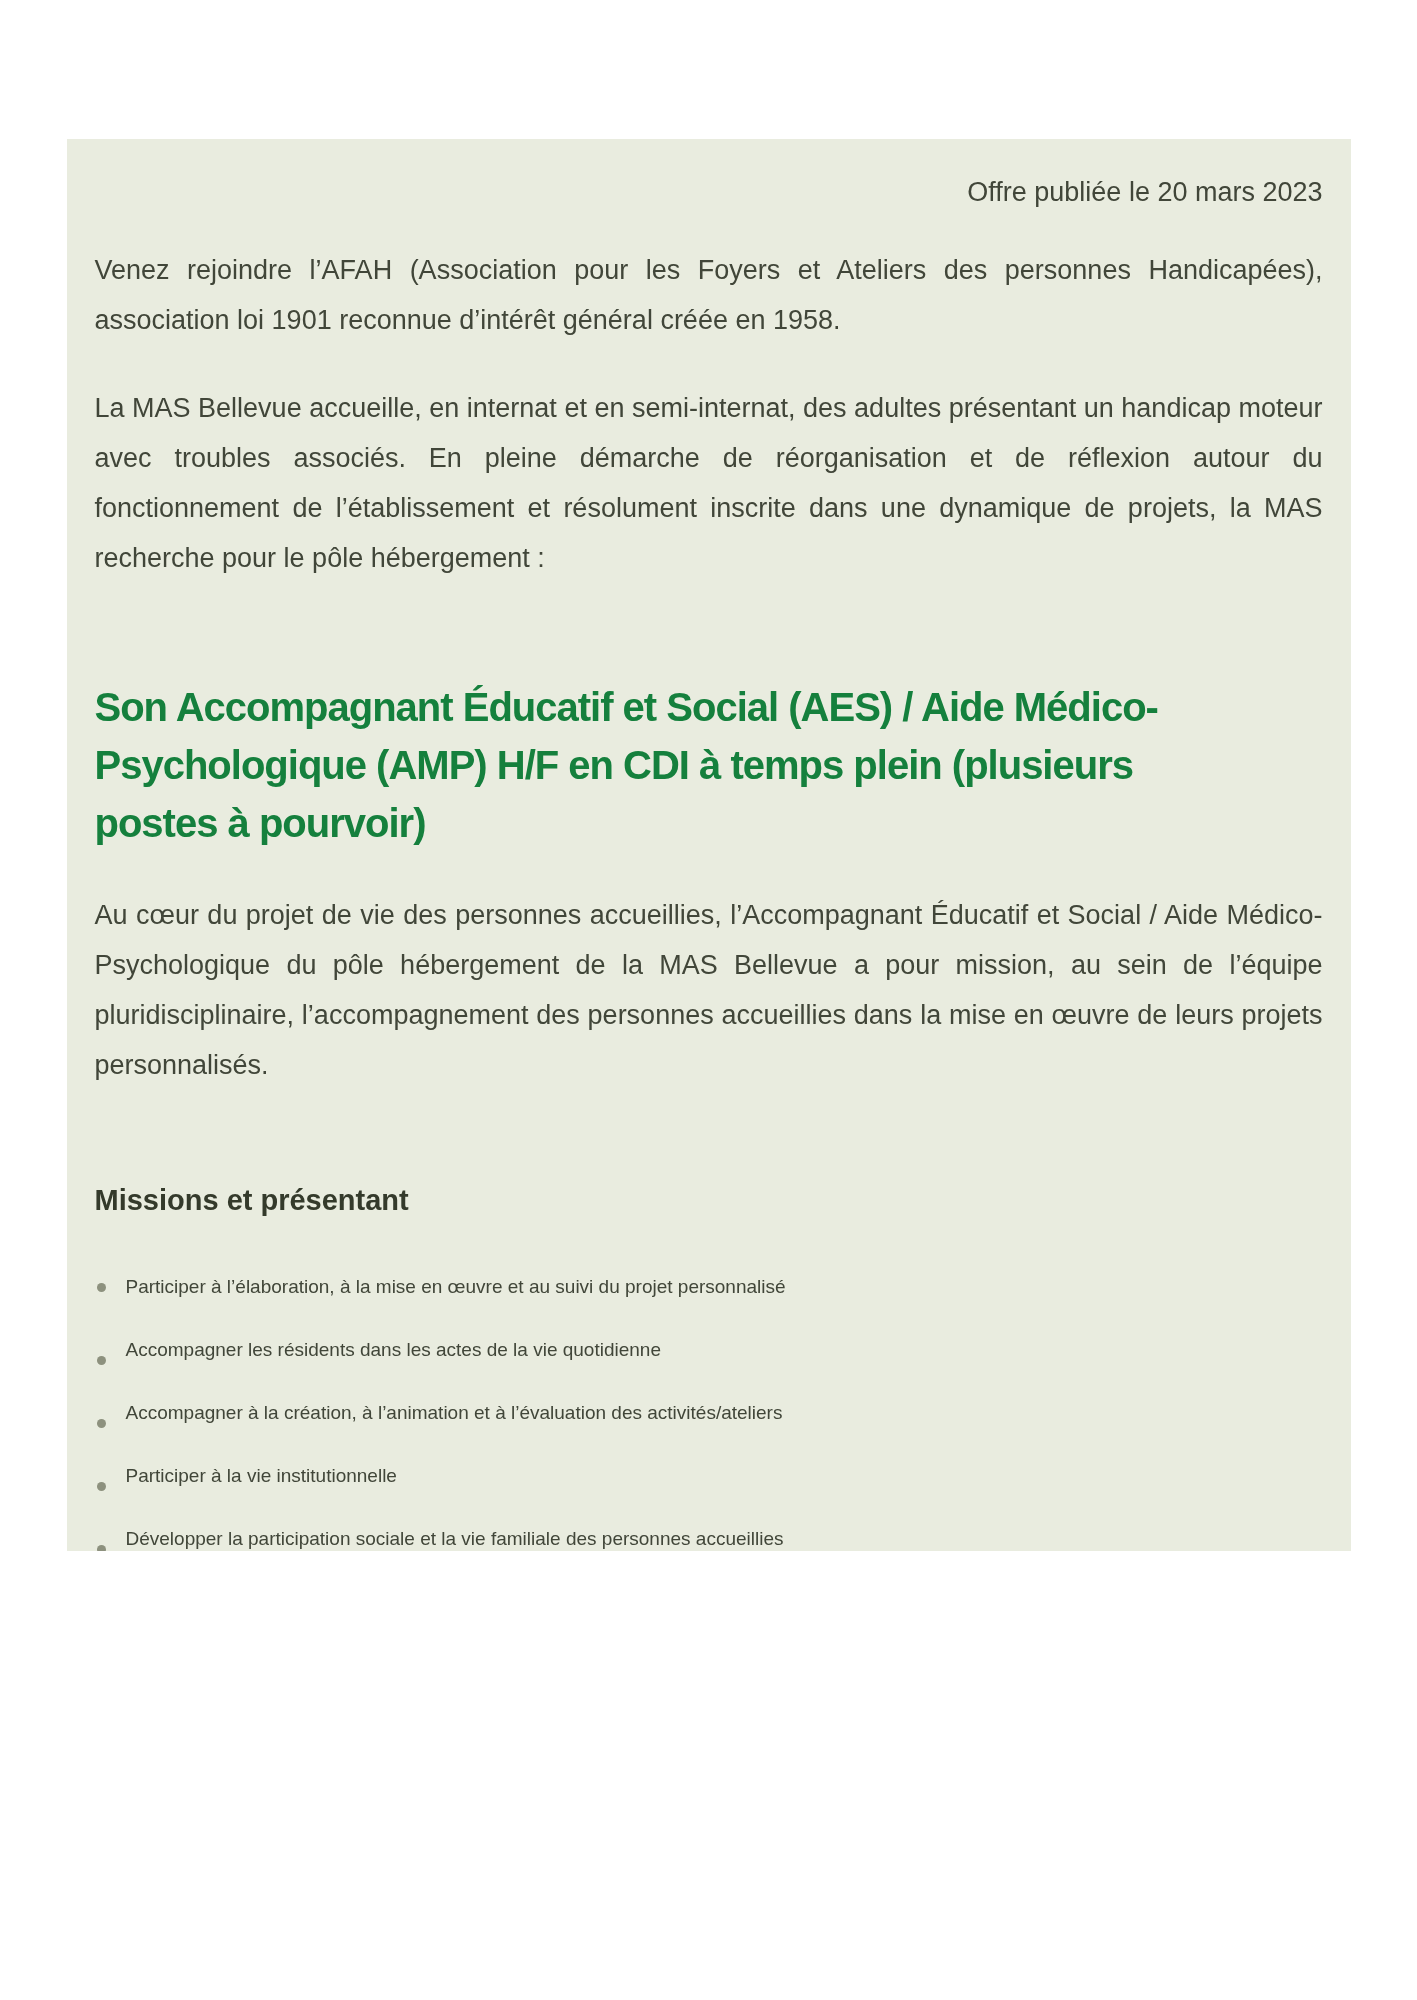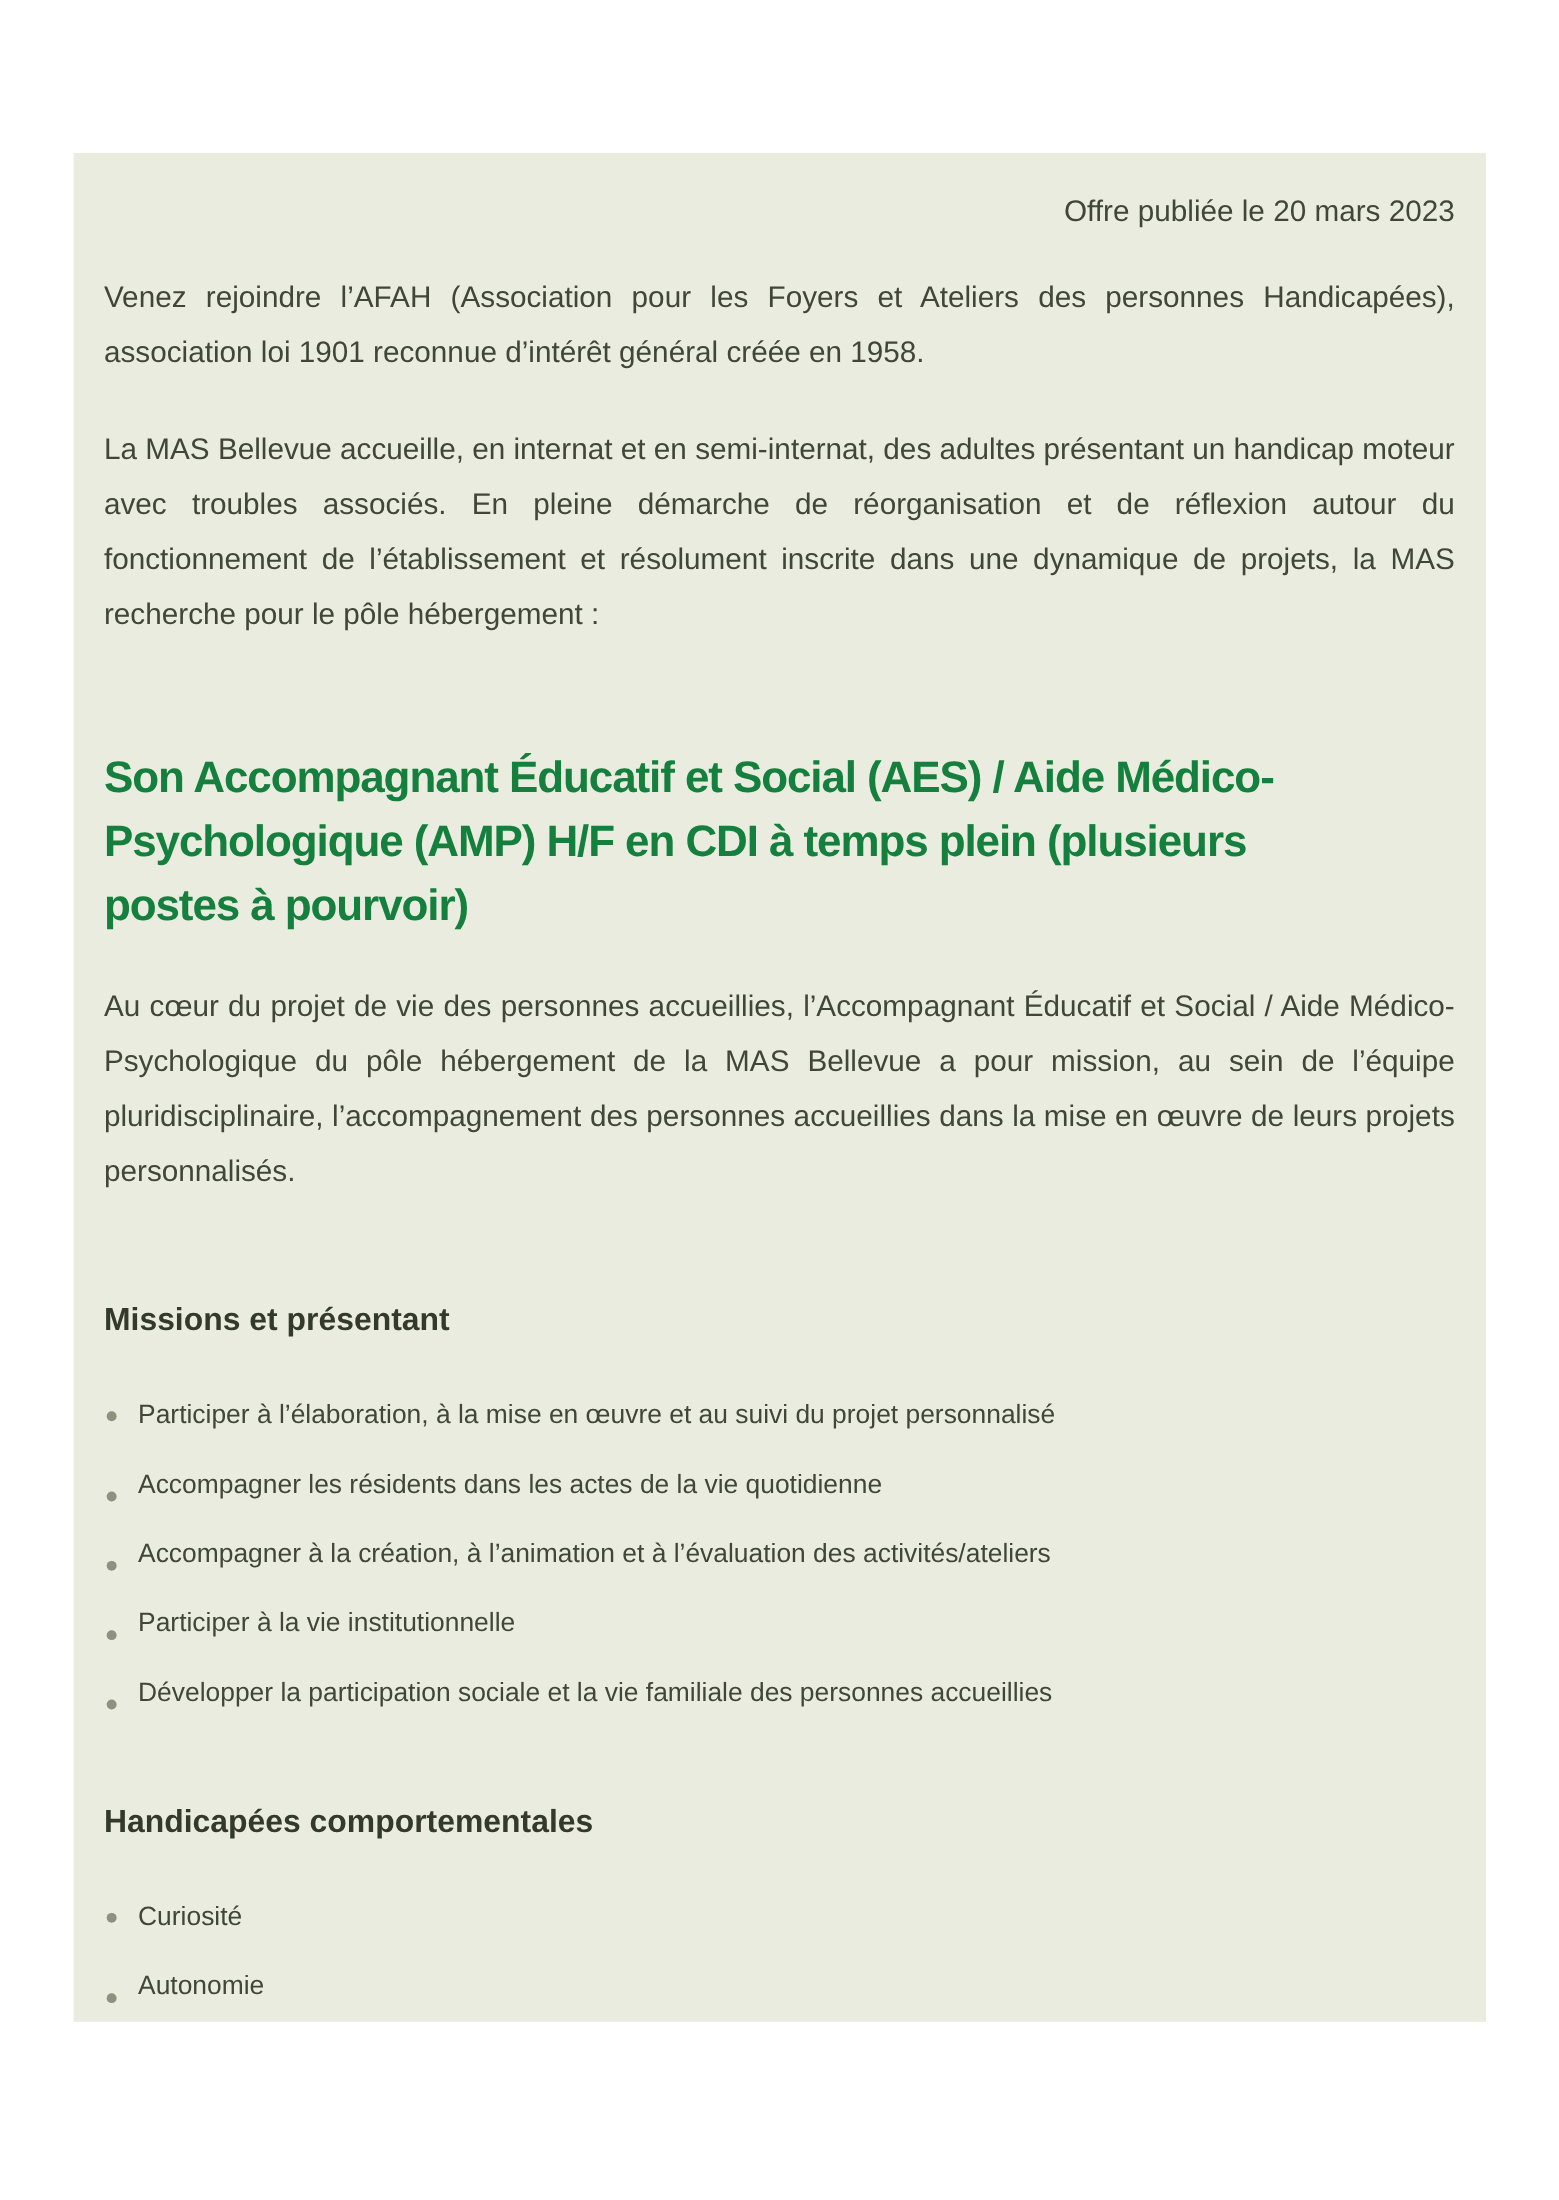--- a/index.html
+++ b/index.html
@@ -10,21 +10,21 @@
   body {
     width: 1417px;
     height: 2000px;
     font-family: "Liberation Sans", sans-serif;
     color: #414639;
     overflow: hidden;
   }
   .card {
     box-sizing: border-box;
     width: 1284px;
-    height: 1699px;
+    height: 1412px;
     margin: 139px auto 0 auto;
     padding: 38px 28px 30px 28px;
     background: #e9ecdf;
     overflow: hidden;
   }
   .publish-date {
     font-size: 27px;
     line-height: 30px;
     text-align: right;
     color: #414639;
@@ -57,21 +57,21 @@
   h2.mt-missions { margin-top: 88px; }
   h2.mt-competences { margin-top: 70px; }
   ul.bullet-list {
     list-style: none;
     margin: 40px 0 0 0;
     padding: 0;
   }
   ul.bullet-list li {
     display: flex;
     align-items: flex-start;
-    font-size: 24px;
+    font-size: 19px;
     line-height: 50px;
     color: #414639;
   }
   ul.bullet-list li + li {
     margin-top: 13px;
     align-items: center;
   }
   .dot {
     flex: 0 0 auto;
     width: 9px;

